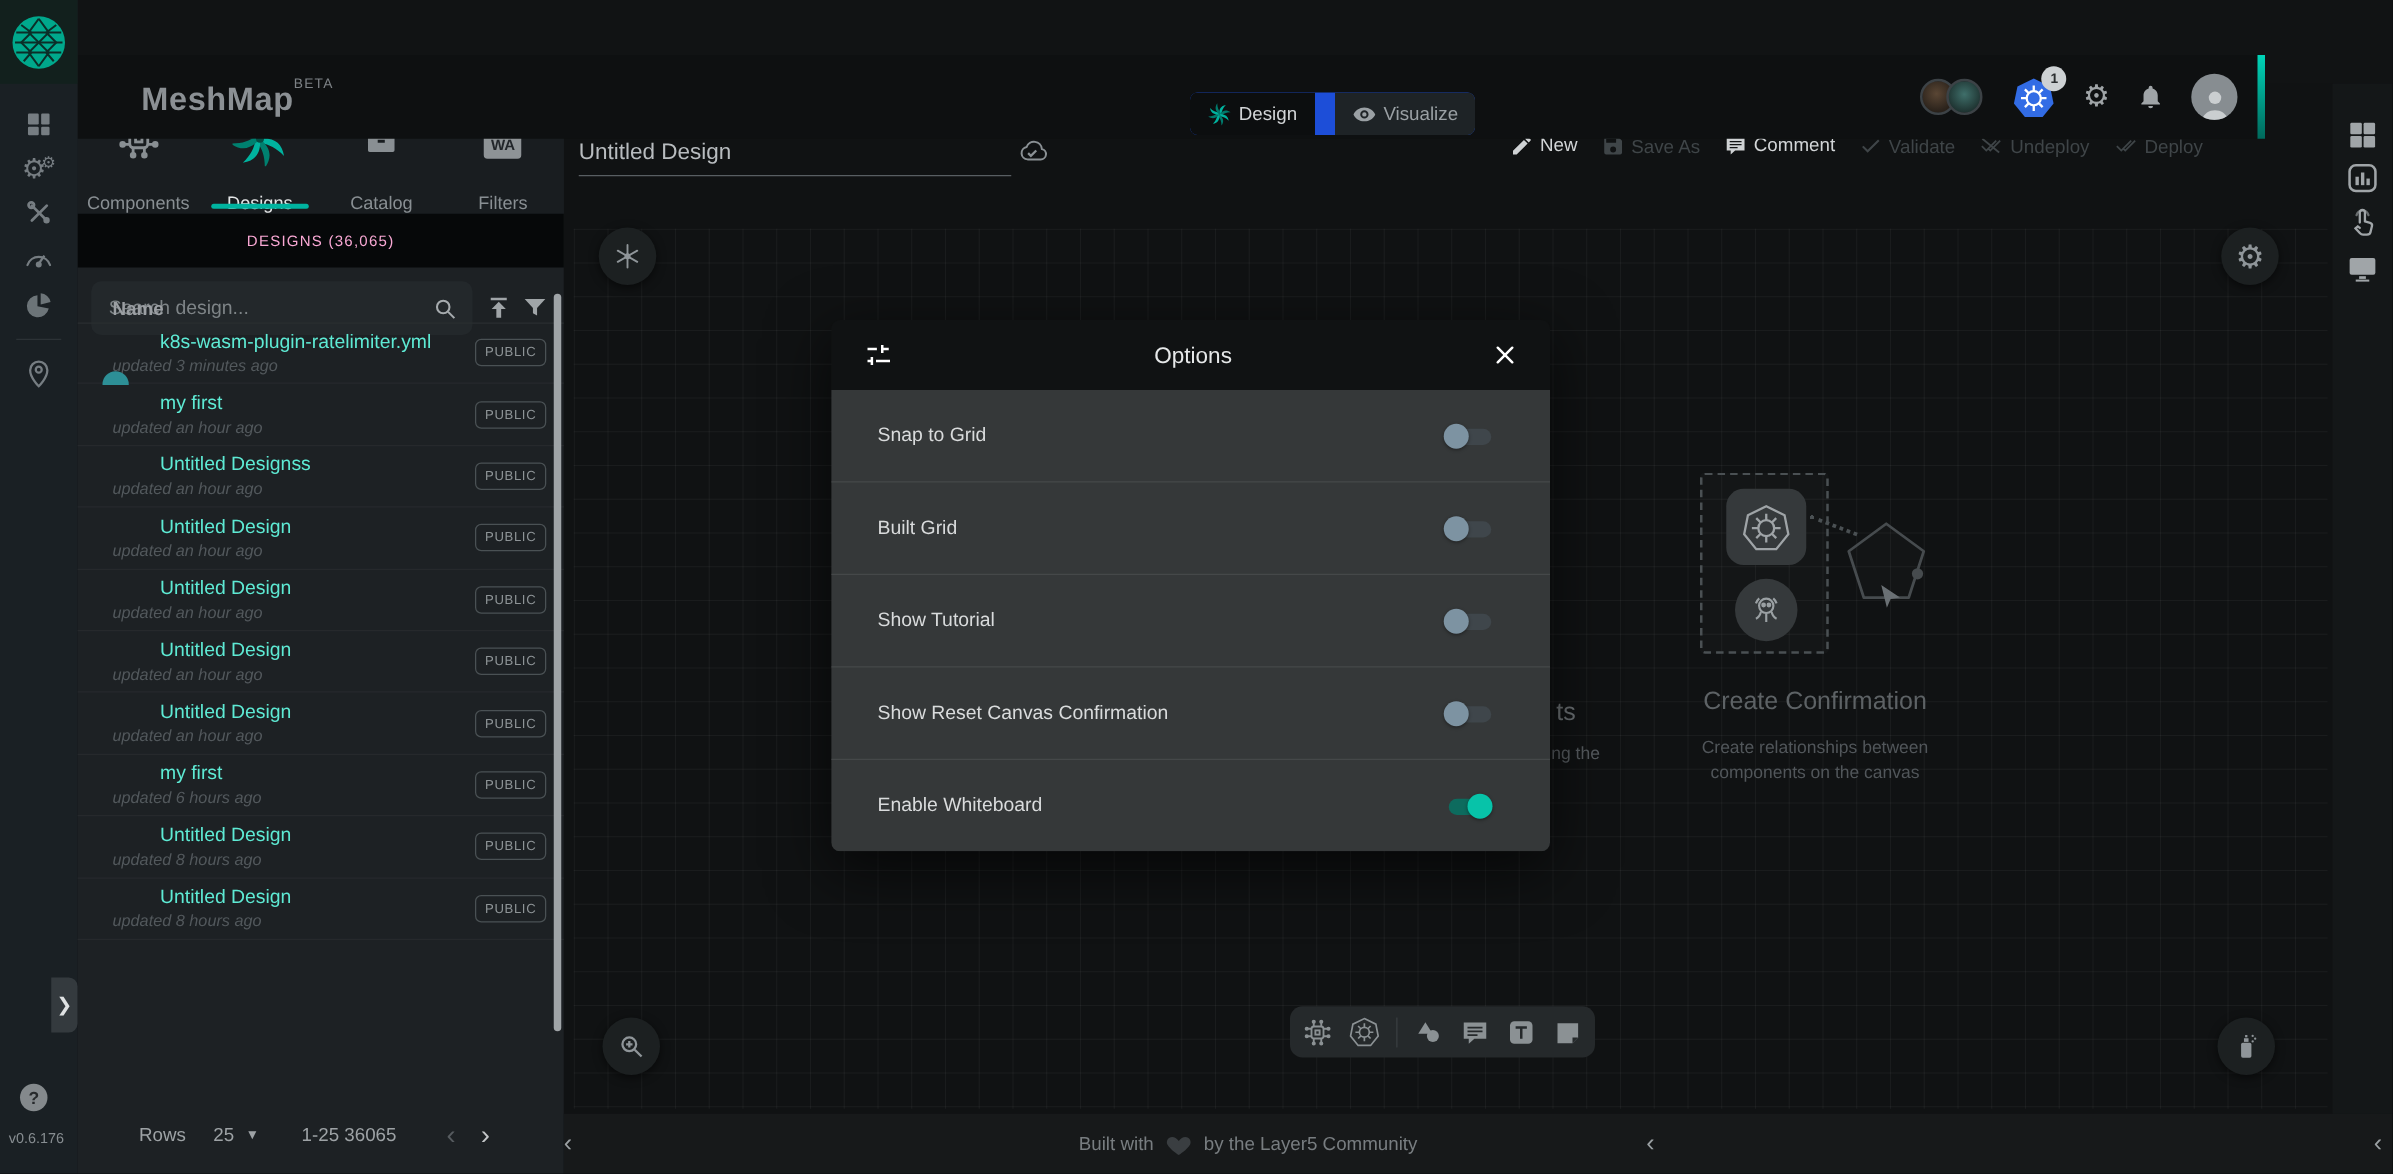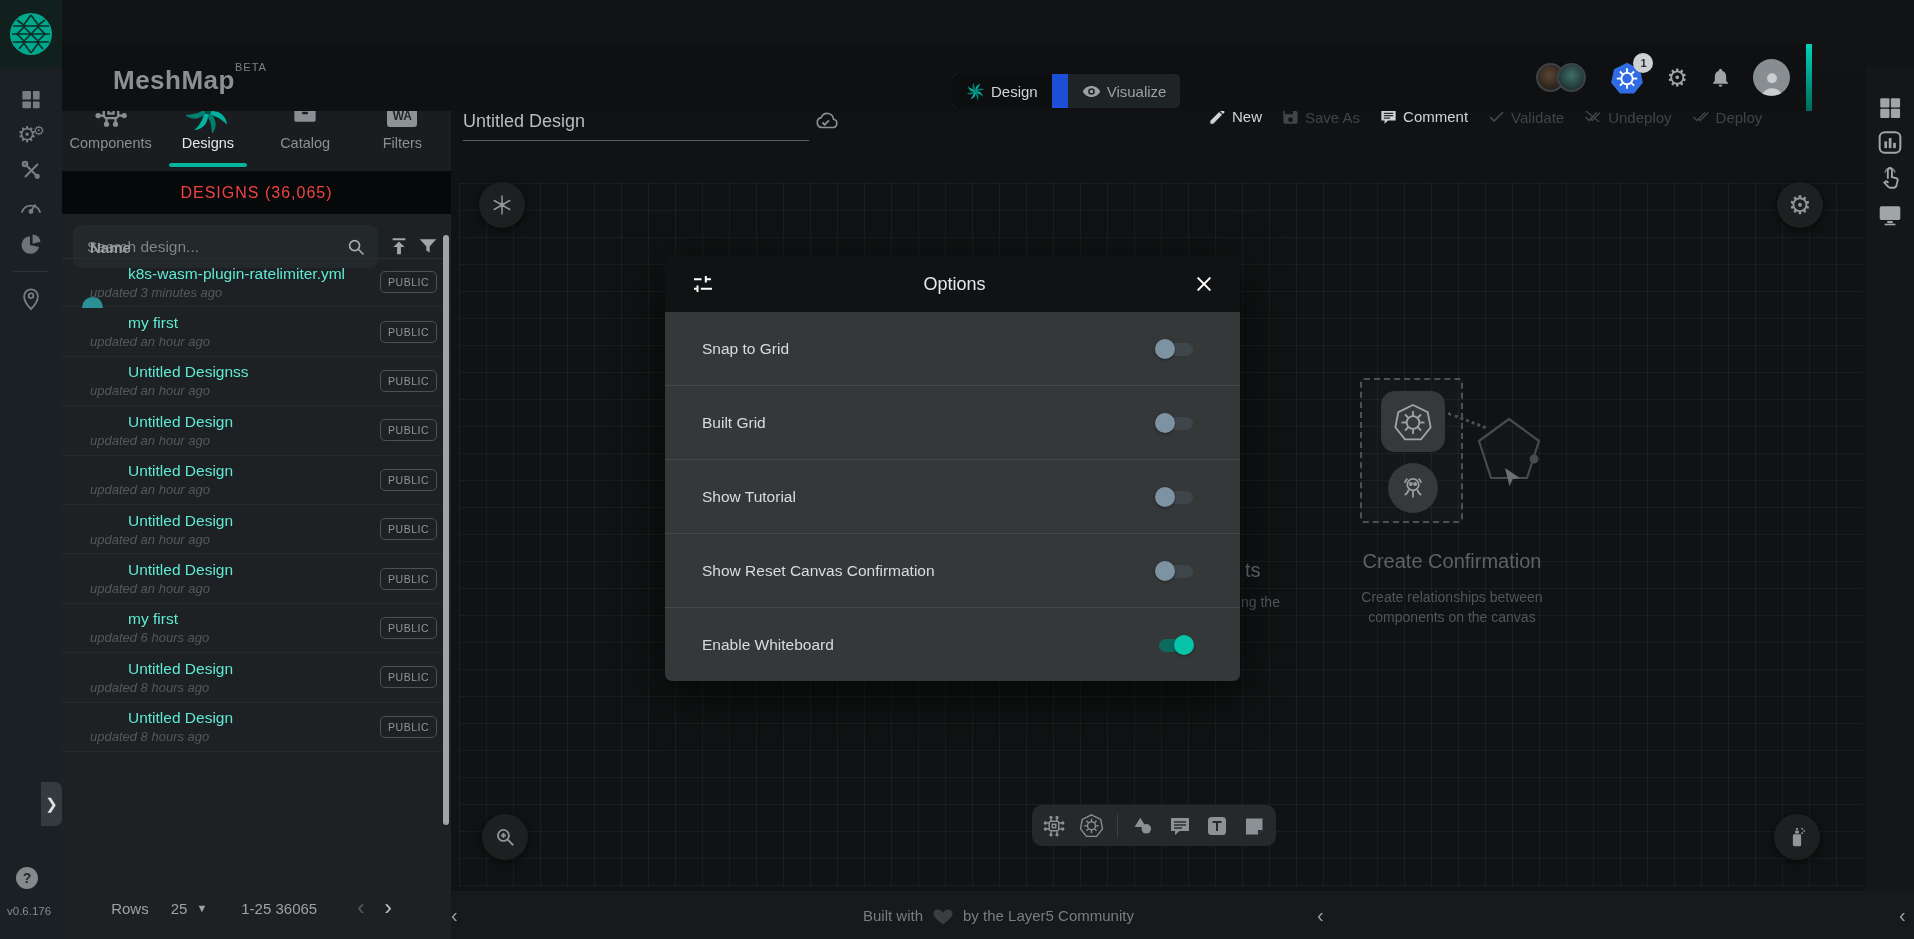--- a/index.html
+++ b/index.html
@@ -44,31 +44,31 @@
   .avatar-big { margin-left:22px; width:37px; height:37px; border-radius:50%; background:#878d91;
                 display:flex; align-items:flex-end; justify-content:center; overflow:hidden; }
   .hdr-accent { position:absolute; right:0; top:0; width:6px; height:67px;
                 background:linear-gradient(180deg,#00d4b8,#00695c); }
 
   
   .panel { position:absolute; left:62px; top:67px; width:389px; height:872px; background:#1d2124; z-index:20; }
   .panel-tabs { position:absolute; left:0; top:0; width:389px; height:104px; display:flex; background:#191d20; }
   .ptab { flex:1; position:relative; display:flex; flex-direction:column; align-items:center;
           justify-content:flex-start; padding-top:24px; color:#898f93; cursor:pointer; }
-  .ptab .ptab-label { font-size:14.5px; margin-top:4px; }
+  .ptab .ptab-label { font-size:14.5px; margin-top:24px; }
   .ptab.active { color:#e4e6e7; }
   .ptab.active::after { content:""; position:absolute; bottom:4px; left:50%; transform:translateX(-50%);
                         width:78px; height:4px; border-radius:2px; background:#00B39F; }
   .ptab-icon { height:40px; display:flex; align-items:center; }
   .wa-box { width:30px; height:32px; background:#8e9396; border-radius:3px; color:#22262a; font-weight:bold;
             font-size:12px; display:flex; align-items:flex-end; justify-content:center; padding-bottom:4px;
             position:relative; }
   .wa-box::before { content:""; position:absolute; top:0; left:9px; width:12px; height:6px; background:#191d20; }
   .section-strip { position:absolute; left:0; top:104px; width:389px; height:43px; background:#060809;
-                   display:flex; align-items:center; justify-content:center; color:#ef4444; font-size:16px;
+                   display:flex; align-items:center; justify-content:center; color:#f9a8d4; font-size:12px;
                    letter-spacing:1px; }
   .search-row { position:absolute; left:0; top:147px; width:389px; height:67px; }
   .search-box { position:absolute; left:11px; top:11px; width:305px; height:43px; background:#23282b;
                 border-radius:8px; display:flex; align-items:center; }
   .search-box input { flex:1; background:transparent; border:none; outline:none; color:#b9bdc0;
                       font-size:15.5px; padding:0 10px 0 14px; font-family:inherit; }
   .search-box input::placeholder { color:#7e8487; }
   .search-mag { margin-right:12px; color:#a6abae; display:flex; }
   .srch-side { position:absolute; top:21px; color:#a0a5a8; cursor:pointer; display:flex; }
   .col-header { position:absolute; left:28px; top:172px; font-size:15px; font-weight:bold; color:#9b9fa3; }

